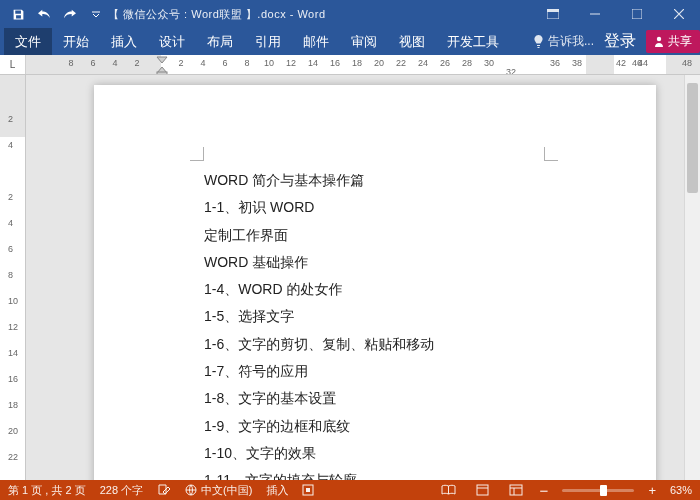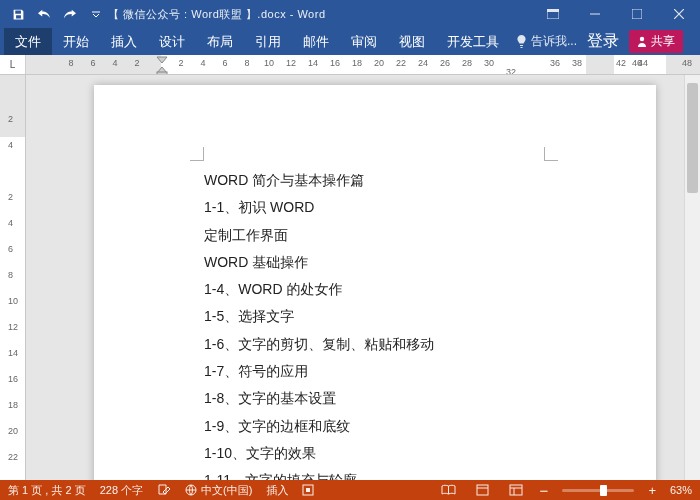--- a/index.html
+++ b/index.html
@@ -6,21 +6,21 @@
 body{width:700px;height:500px;overflow:hidden;background:#e6e6e6;position:relative}
 .titlebar{height:28px;background:#2b579a;display:flex;align-items:center;color:#fff;font-size:11px}
 .qat{display:flex;align-items:center;padding-left:6px;gap:2px}
 .qat-btn{width:24px;height:24px;display:flex;align-items:center;justify-content:center;color:#fff}
 .title-text{flex:1;text-align:left;opacity:.9;letter-spacing:.5px}
 .win-ctrl{display:flex}
 .win-btn{width:42px;height:28px;display:flex;align-items:center;justify-content:center;color:#fff;opacity:.85}
 .ribbon-tabs{height:27px;background:#2b579a;display:flex;align-items:center;color:#fff;font-size:13px;padding-left:4px}
 .tab{padding:0 11px;height:27px;display:flex;align-items:center;cursor:pointer}
 .tab.file{background:#1e3e6e;font-weight:500}
-.ribbon-right{margin-left:auto;display:flex;align-items:center;padding-right:17px;gap:4px}
+.ribbon-right{margin-left:auto;display:flex;align-items:center;padding-right:0;gap:4px}
 .tell-me{display:flex;align-items:center;gap:4px;opacity:.85;font-size:12px}
 .login{font-size:16px;padding:0 6px}
 .share-btn{background:#be185d;padding:3px 8px;border-radius:2px;display:flex;align-items:center;gap:4px;font-size:12px}
 .ruler-area{height:20px;background:#fff;border-bottom:1px solid #c8c8c8;display:flex}
 .ruler-corner{width:26px;border-right:1px solid #d0d0d0;display:flex;align-items:center;justify-content:center;color:#555;font-size:10px}
 .h-ruler{flex:1;position:relative;background:#fff;overflow:hidden}
 .ruler-track{position:absolute;left:0;right:0;top:0;height:20px}
 .tick{position:absolute;top:3px;font-size:9px;color:#666;transform:translateX(-50%)}
 .ruler-shade{position:absolute;top:0;bottom:0;background:#e4e4e4}
 .doc-area{height:405px;display:flex;background:#e6e6e6;position:relative}

